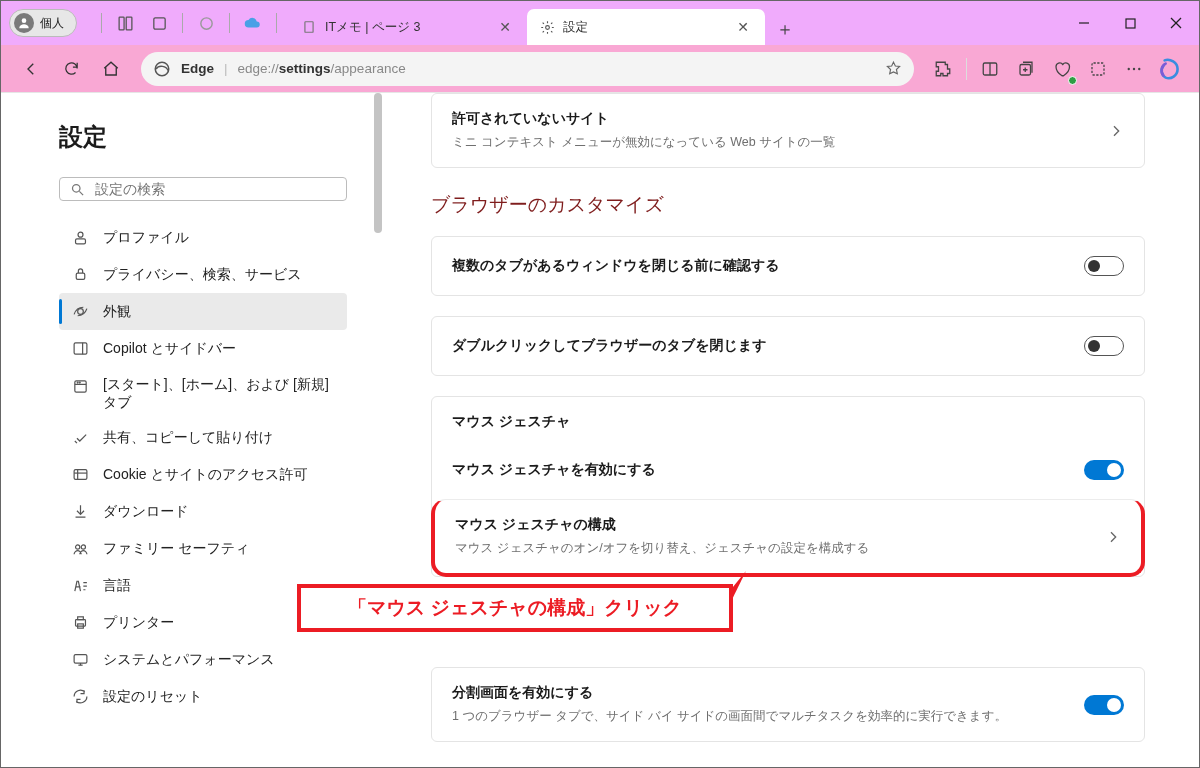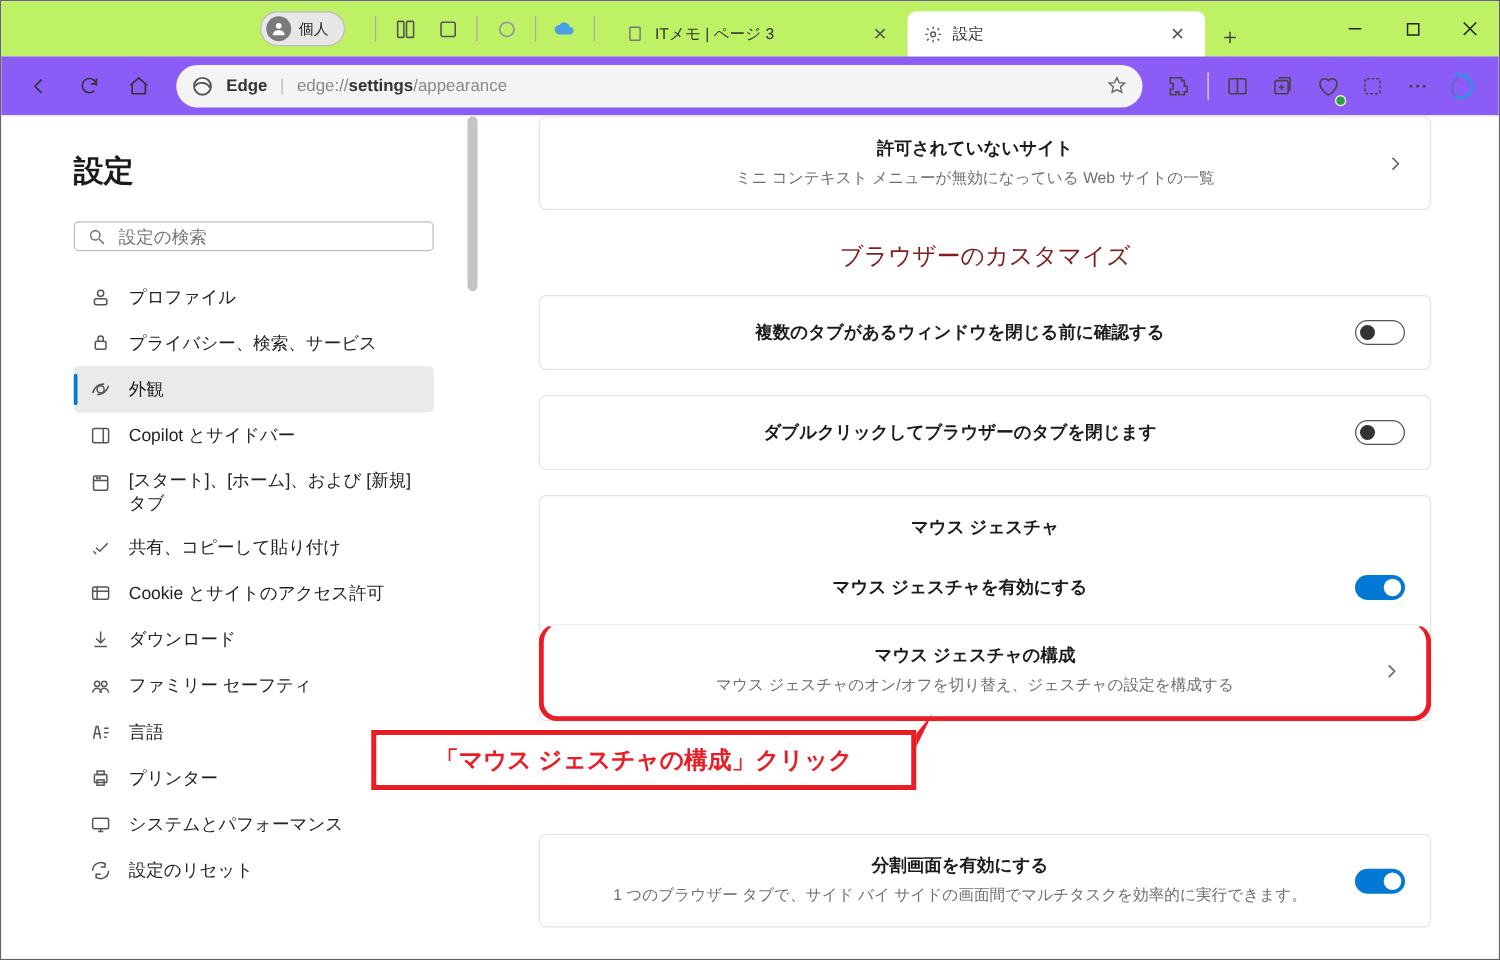--- a/index.html
+++ b/index.html
@@ -1,19 +1,19 @@
 <!DOCTYPE html>
 <html><head>
 <meta charset="utf-8">
 <style>
   * { box-sizing: border-box; margin: 0; padding: 0; font-family: "Segoe UI", "Yu Gothic UI", Meiryo, sans-serif; }
   body { width:1200px; height:768px; background:#fff; border:1px solid #666; position:relative; overflow:hidden; }
 
   
-  .titlebar { height:44px; background:#bef264; display:flex; align-items:center; position:relative;justify-content:center; }
+  .titlebar { height:44px; background:#f0abfc; display:flex; align-items:center; position:relative; }
   .profile-chip { display:flex; align-items:center; gap:6px; margin-left:8px; background:#e7e7e7; border:1px solid #bbb; border-radius:14px; padding:2px 12px 2px 4px; height:28px; }
   .profile-chip .avatar { width:20px; height:20px; border-radius:50%; background:#7a7a7a; display:flex; align-items:center; justify-content:center; }
   .profile-chip .avatar svg { width:14px; height:14px; fill:#fff; }
   .profile-chip span { font-size:12px; color:#222; }
 
   .tb-icons { display:flex; align-items:center; gap:0; margin-left:18px; }
   .tb-icon { width:34px; height:34px; display:flex; align-items:center; justify-content:center; color:#555; }
   .tb-sep { width:1px; height:20px; background:#aaa; margin:0 6px; }
 
   .tabs { display:flex; align-items:flex-end; height:44px; margin-left:6px; }
@@ -22,21 +22,21 @@
   .tab.active { background:#fff; }
   .tab .tab-icon { width:16px; height:16px; margin-right:8px; display:flex; align-items:center; justify-content:center; color:#666; }
   .tab .tab-title { flex:1; white-space:nowrap; overflow:hidden; text-overflow:ellipsis; }
   .tab .tab-close { width:20px; height:20px; display:flex; align-items:center; justify-content:center; color:#555; font-size:14px; }
   .newtab { width:32px; height:32px; display:flex; align-items:center; justify-content:center; color:#444; font-size:18px; margin-left:4px; }
 
   .win-controls { position:absolute; right:0; top:0; height:44px; display:flex; }
   .win-btn { width:46px; height:44px; display:flex; align-items:center; justify-content:center; color:#333; }
 
   
-  .toolbar { height:48px; background:#8b5cf6; border-bottom:1px solid #e6e6e6; display:flex; align-items:center; padding:0 12px; gap:4px; }
+  .toolbar { height:48px; background:#f9a8d4; border-bottom:1px solid #e6e6e6; display:flex; align-items:center; padding:0 12px; gap:4px; }
   .tbtn { width:36px; height:36px; display:flex; align-items:center; justify-content:center; color:#444; border-radius:4px; }
   .addr { flex:1; height:34px; background:#f4f4f4; border-radius:17px; display:flex; align-items:center; padding:0 12px; gap:10px; color:#555; font-size:13.5px; margin:0 8px; }
   .addr .edge-icon { width:18px; height:18px; }
   .addr .url-path { color:#888; }
   .addr .star { margin-left:auto; color:#666; }
   .right-icons { display:flex; align-items:center; gap:2px; }
   .right-icons .tbtn { width:34px; }
   .vsep { width:1px; height:22px; background:#ddd; margin:0 4px; }
   .copilot-badge { width:34px; height:34px; display:flex; align-items:center; justify-content:center; }
 
@@ -51,21 +51,21 @@
   .nav-item.tall { height:52px; align-items:flex-start; padding-top:8px; }
   .nav-item.tall .nav-icon { margin-top:2px; }
   .nav-item .nav-icon { width:18px; height:18px; display:flex; align-items:center; justify-content:center; color:#555; flex-shrink:0; }
   .nav-item.active { background:#eaeaea; }
   .nav-item.active::before { content:""; position:absolute; left:0; top:6px; bottom:6px; width:3px; background:#0078d4; border-radius:2px; }
   .nav-item .nav-label { line-height:1.3; }
 
   .sidebar-scrollbar { position:absolute; right:2px; top:0; width:14px; bottom:0; }
   .sidebar-thumb { position:absolute; top:0; width:8px; left:3px; height:140px; background:#c4c4c4; border-radius:4px; }
 
-  .main { flex:1; padding:0 54px 0 44px; overflow:hidden;text-align:center; }
+  .main { flex:1; padding:0 54px 0 44px; overflow:hidden; }
   .card { border:1px solid #e4e4e4; border-radius:6px; background:#fff; margin-bottom:20px; }
   .row { display:flex; align-items:center; padding:16px 20px; min-height:58px; }
   .row + .row { border-top:1px solid #ececec; }
   .row .row-main { flex:1; }
   .row .row-title { font-size:14px; font-weight:600; color:#1b1b1b; }
   .row .row-desc { font-size:12.5px; color:#6f6f6f; margin-top:6px; }
   .section-title { font-size:14px; font-weight:600; color:#1b1b1b; padding:16px 20px 10px; }
 
   .chev { color:#666; }
   .toggle { width:40px; height:20px; border-radius:10px; position:relative; }

